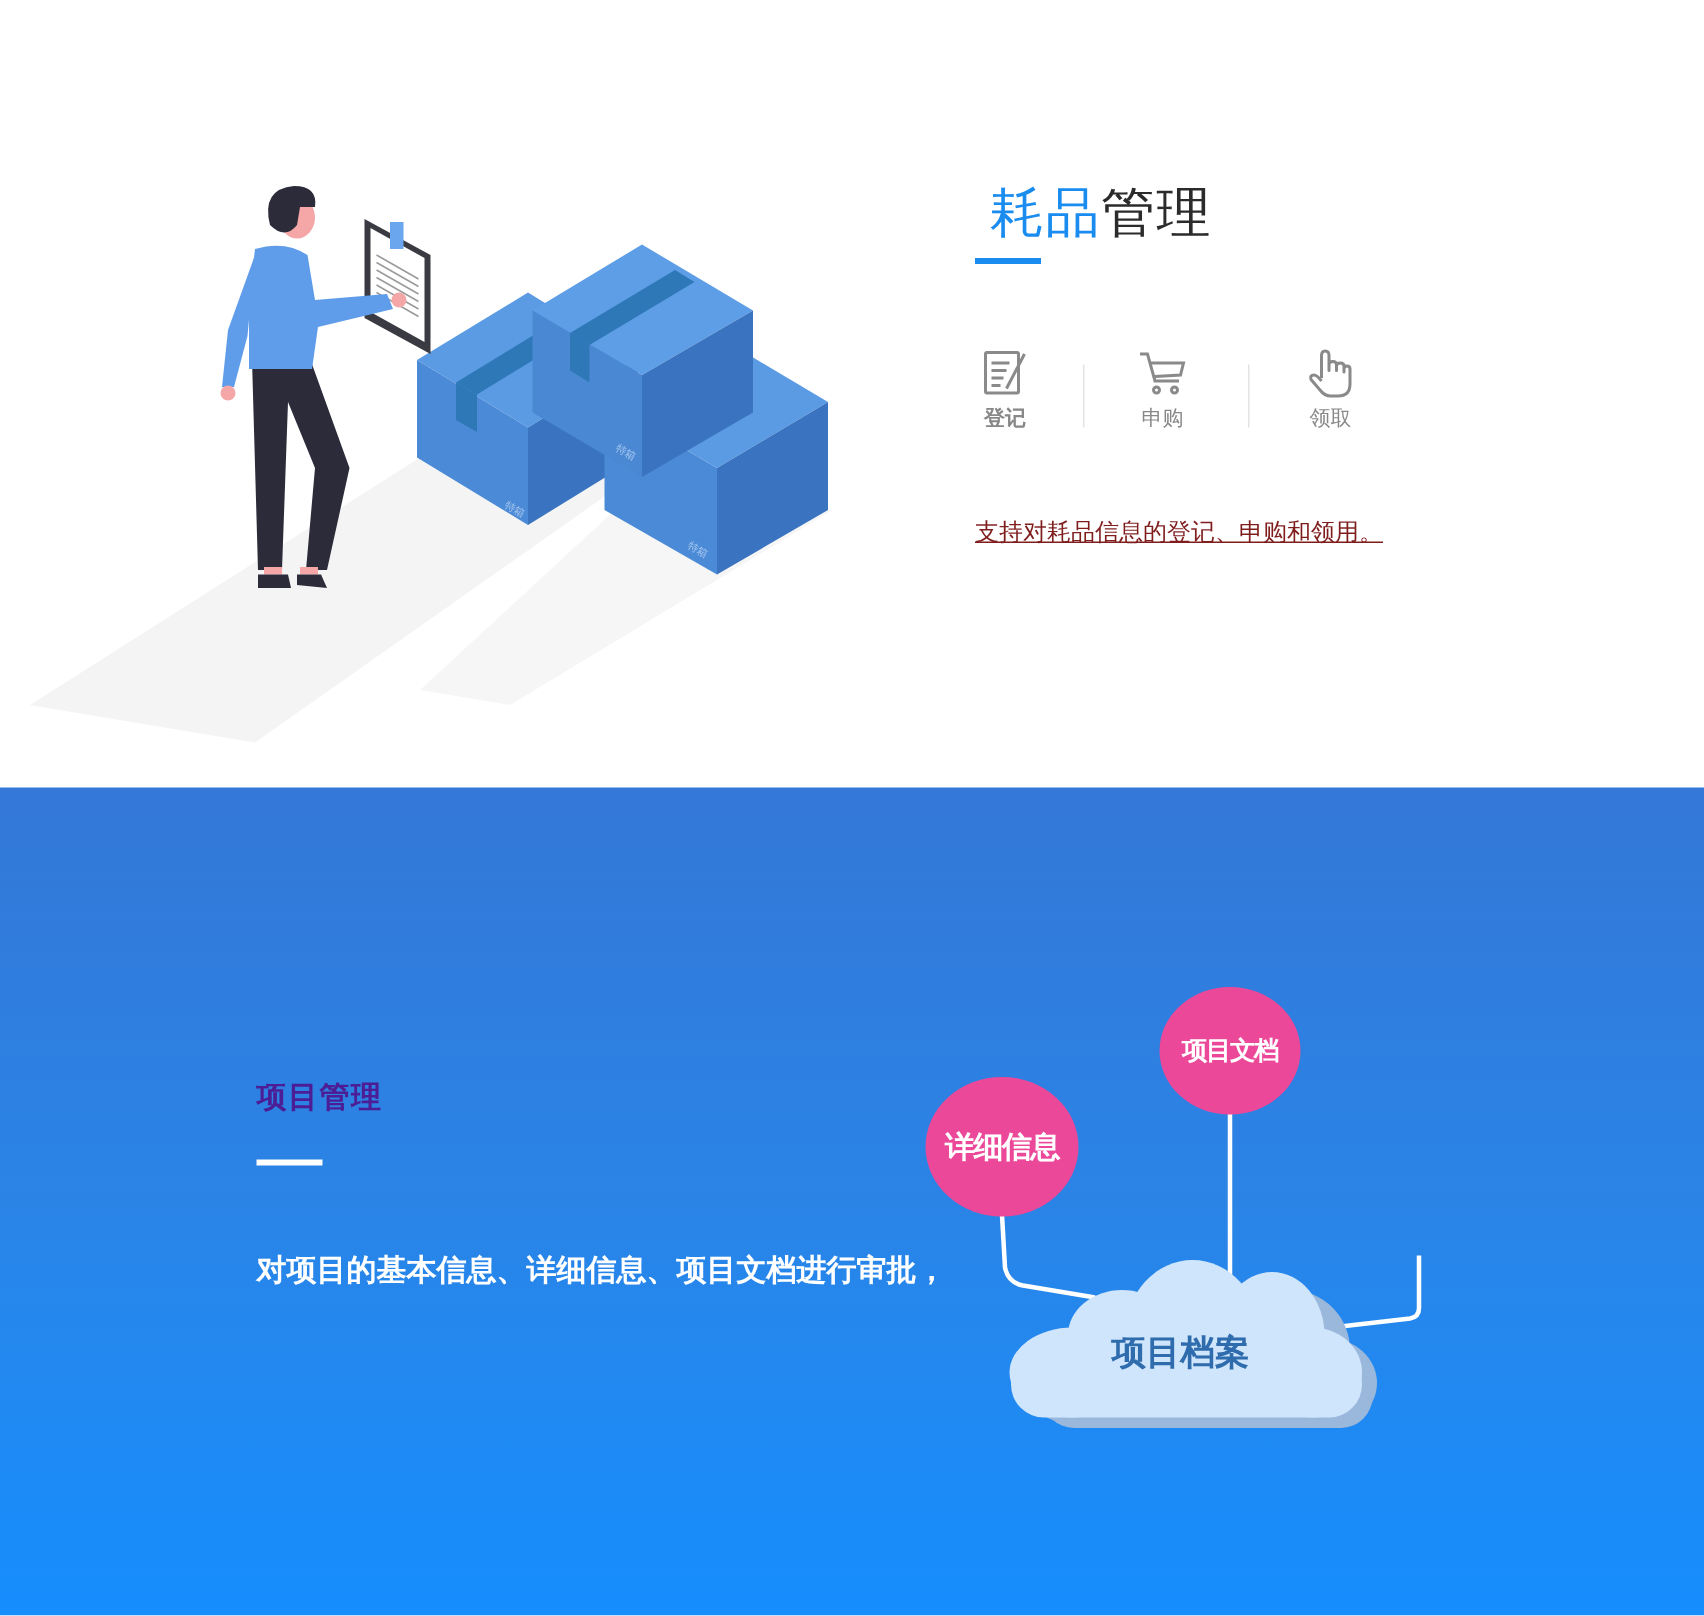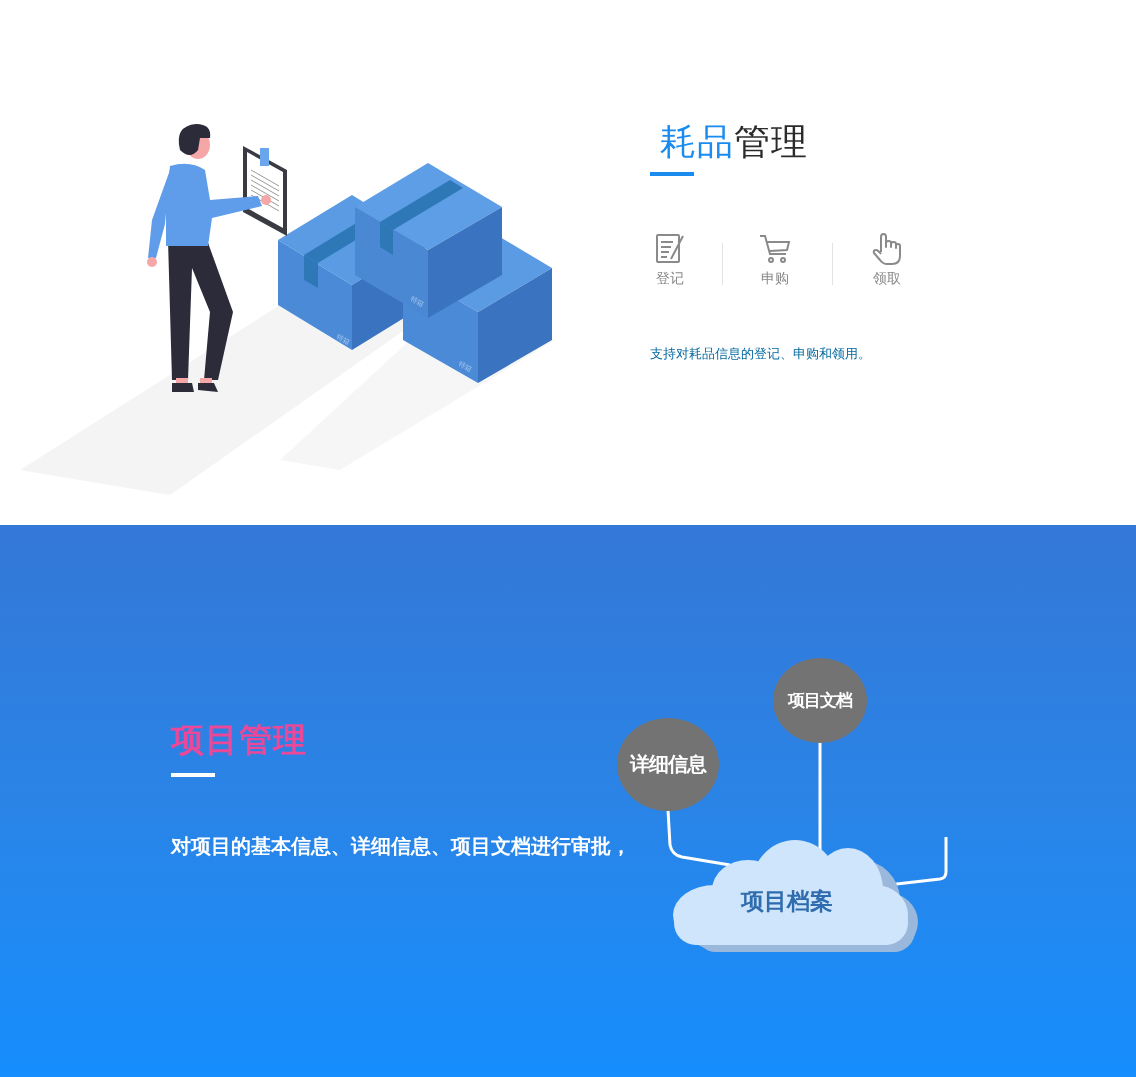--- a/index.html
+++ b/index.html
@@ -19,30 +19,30 @@
     .title-top .accent { color: #1a8cf0; }
     .title-top .rest { color: #2b2b2b; }
     .underline-top { position: absolute; left: 650px; top: 172px; width: 44px; height: 4px; background: #1a8cf0; }
 
     .features { position: absolute; left: 640px; top: 228px; height: 70px; width: 300px; }
     .feature { position: absolute; top: 0; width: 60px; text-align: center; }
     .feature .icon { width: 34px; height: 34px; margin: 4px auto 0; display: block; }
     .feature .label { display: block; margin-top: 4px; font-size: 14px; color: #888888; }
     .divider { position: absolute; top: 15px; width: 1px; height: 42px; background: #e3e3e3; }
 
-    .desc-top { position: absolute; left: 650px; top: 345px; font-size: 13px; color: #0369a1; white-space: nowrap; }
+    .desc-top { position: absolute; left: 650px; top: 345px; font-size: 16px; color: #7f1d1d; white-space: nowrap; text-decoration: underline; }
 
-    .title-bottom { position: absolute; left: 171px; top: 718px; font-size: 33px; font-weight: bold; color: #ec4899; letter-spacing: 1px; }
+    .title-bottom { position: absolute; left: 171px; top: 718px; font-size: 20px; font-weight: bold; color: #4c1d95; letter-spacing: 1px; }
     .underline-bottom { position: absolute; left: 171px; top: 773px; width: 44px; height: 4px; background: #ffffff; }
     .desc-bottom { position: absolute; left: 171px; top: 833px; font-size: 20px; font-weight: bold; color: #ffffff; line-height: 27px; }
     .desc-bottom span { display: block; white-space: nowrap; }
 
     .diagram { position: absolute; left: 600px; top: 650px; width: 420px; height: 320px; }
     .bubble {
-      position: absolute; border-radius: 50%; background: #737373;
+      position: absolute; border-radius: 50%; background: #ec4899;
       display: flex; align-items: center; justify-content: center;
       color: #ffffff; font-weight: bold; letter-spacing: -1px; white-space: nowrap;
     }
     .cloud-label {
       position: absolute; left: 141px; top: 236px; width: 100px; text-align: left;
       font-size: 23px; font-weight: bold; color: #2f6cae; white-space: nowrap;
     }
   </style>
 </head>
 <body>
@@ -110,21 +110,21 @@
       </g>
     </svg>
   </div>
 
   <div class="title-top">
     <span class="accent">耗品</span><span class="rest">管理</span>
   </div>
   <div class="underline-top"></div>
 
   <div class="features">
-    <div class="feature" style="left:0px;">
+    <div class="feature" style="left:0px;font-weight:bold;">
       <svg class="icon" viewBox="0 0 34 34" fill="none" stroke="#8a8a8a" stroke-width="2">
         <rect x="4" y="3" width="22" height="27" rx="1"></rect>
         <line x1="8" y1="10" x2="20" y2="10"></line>
         <line x1="8" y1="15" x2="18" y2="15"></line>
         <line x1="8" y1="20" x2="16" y2="20"></line>
         <line x1="8" y1="25" x2="14" y2="25"></line>
         <line x1="30" y1="4" x2="18" y2="27"></line>
       </svg>
       <span class="label">登记</span>
     </div>

